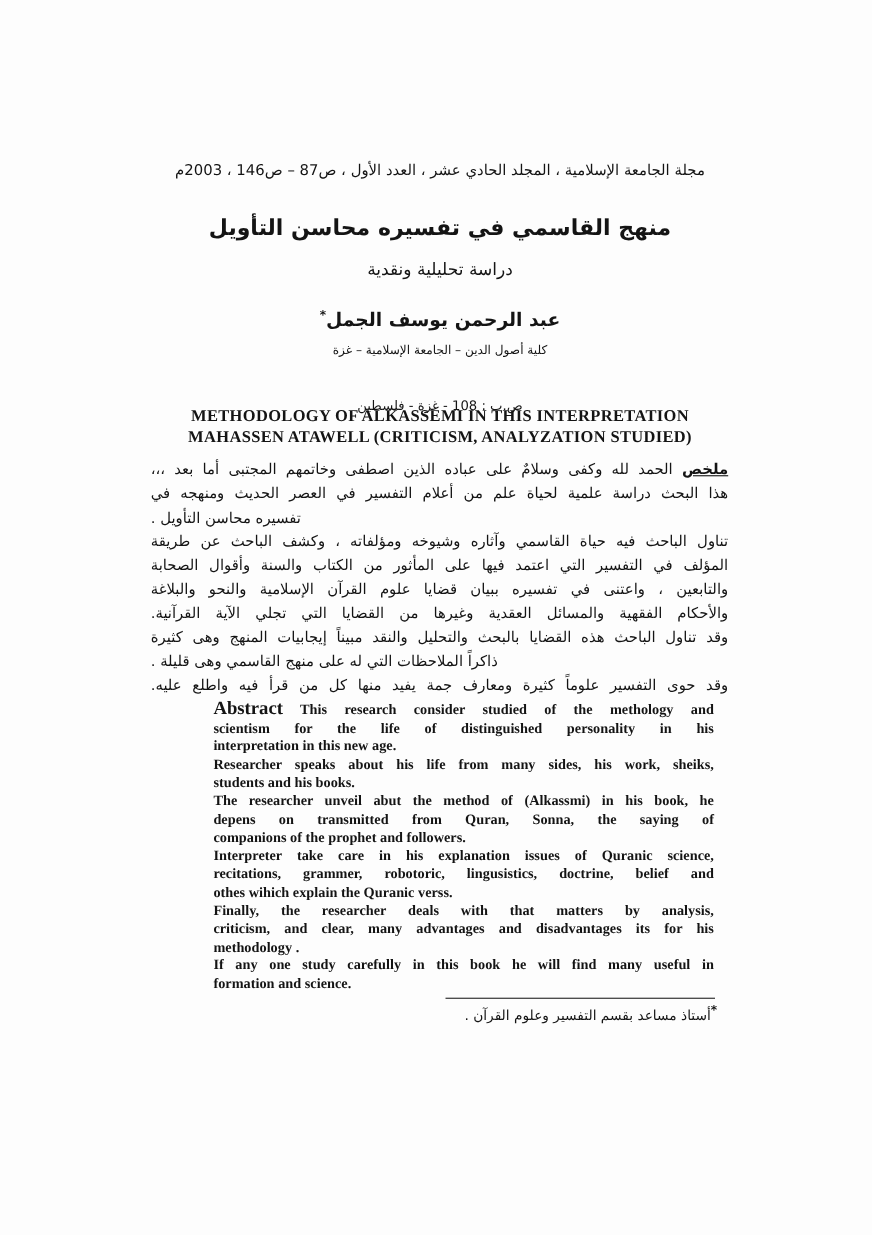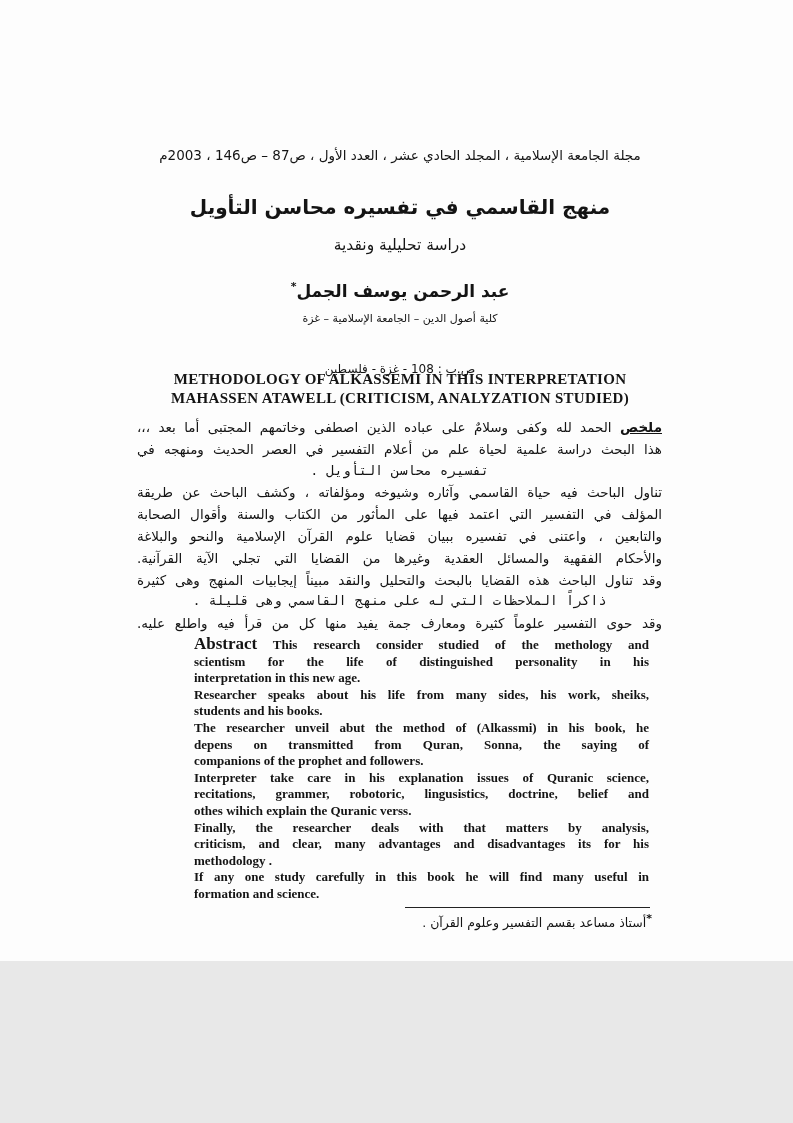--- a/index.html
+++ b/index.html
@@ -1,18 +1,18 @@
 <!DOCTYPE html>
 <html lang="ar"><head>
 <meta charset="utf-8">
 <style>
   html,body{margin:0;padding:0;background:#e8e8e8;}
   .page{
     position:relative;
-    width:793px;height:961px;
+    width:793px;height:1123px;
     background:#fdfdfd;
     margin:0 auto;
     overflow:hidden;
     color:#141414;
   }
   .ar{direction:rtl;font-family:"DejaVu Sans",sans-serif;}
   .en{direction:ltr;font-family:"Liberation Serif",serif;}
 
   .headline{position:absolute;left:130px;width:540px;text-align:center;}
 
@@ -32,21 +32,21 @@
   }
   .abstract-ar .lead{font-weight:bold;text-decoration:underline;}
   .abstract-en{
     position:absolute;top:636px;left:194px;width:455px;
     font-size:13px;line-height:16.6px;font-weight:bold;
   }
   .abstract-en .lead{font-size:17px;font-weight:bold;}
 
   .line{display:block;}
   .js{text-align:justify;text-align-last:justify;}
-  .ar .end, .end.ar, .abstract-ar .end{text-align:center;font-family:Liberation Mono, monospace;}
+  .ar .end, .end.ar, .abstract-ar .end{text-align:left;}
   .abstract-en .end{text-align:left;}
 
   .footnote-rule{
     position:absolute;top:907px;left:405px;width:245px;height:0;
     border-top:1.5px solid #222;
   }
   .footnote{
     position:absolute;top:912px;left:380px;width:272px;
     font-size:12.5px;text-align:right;
   }

